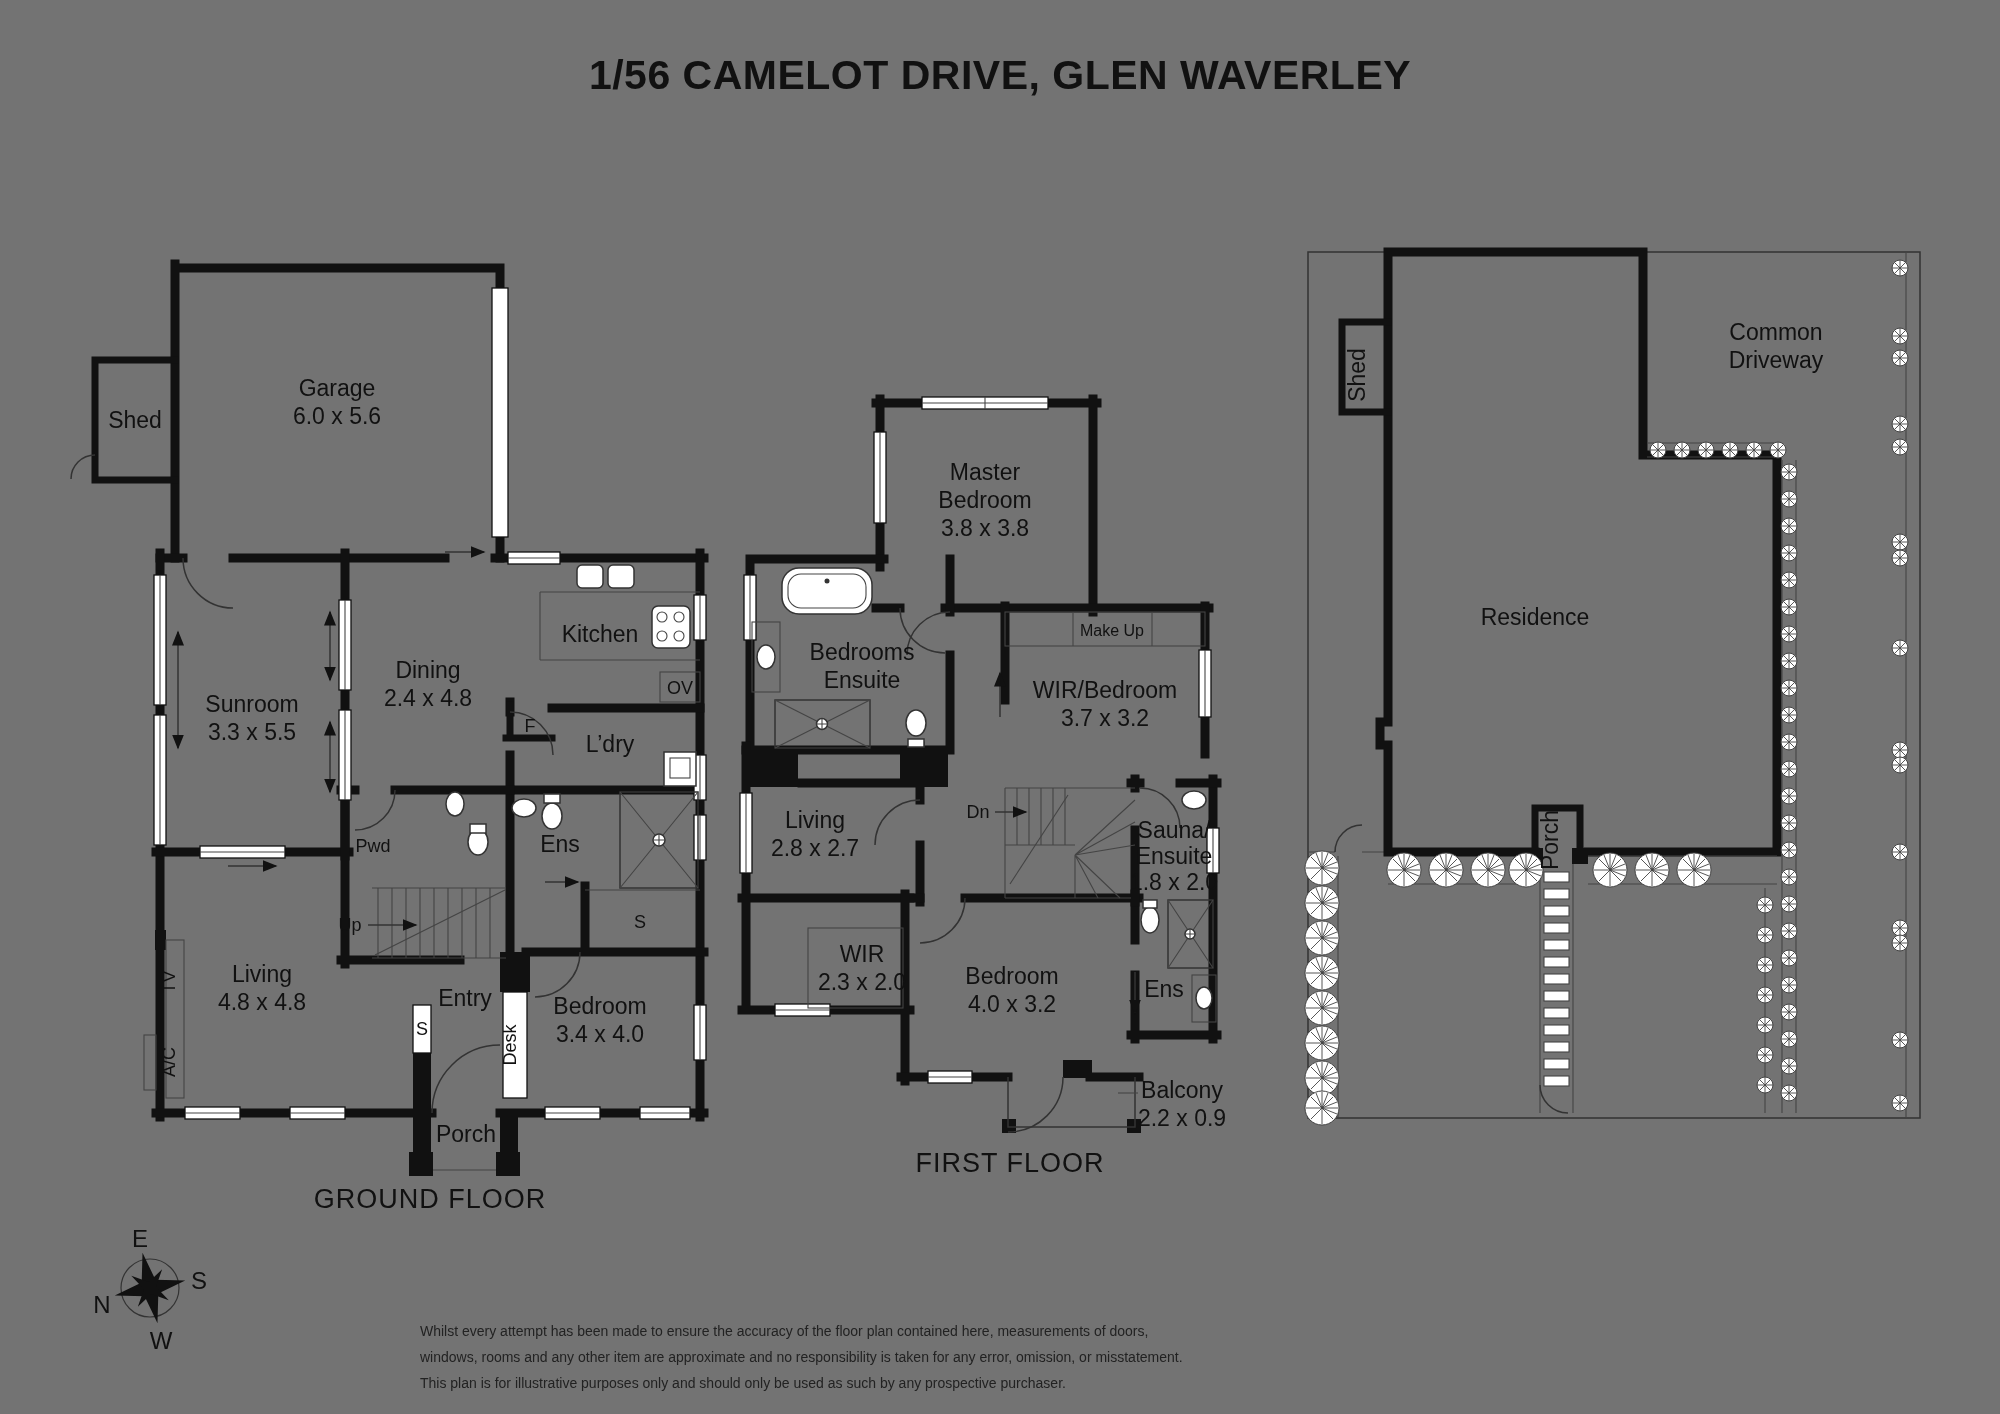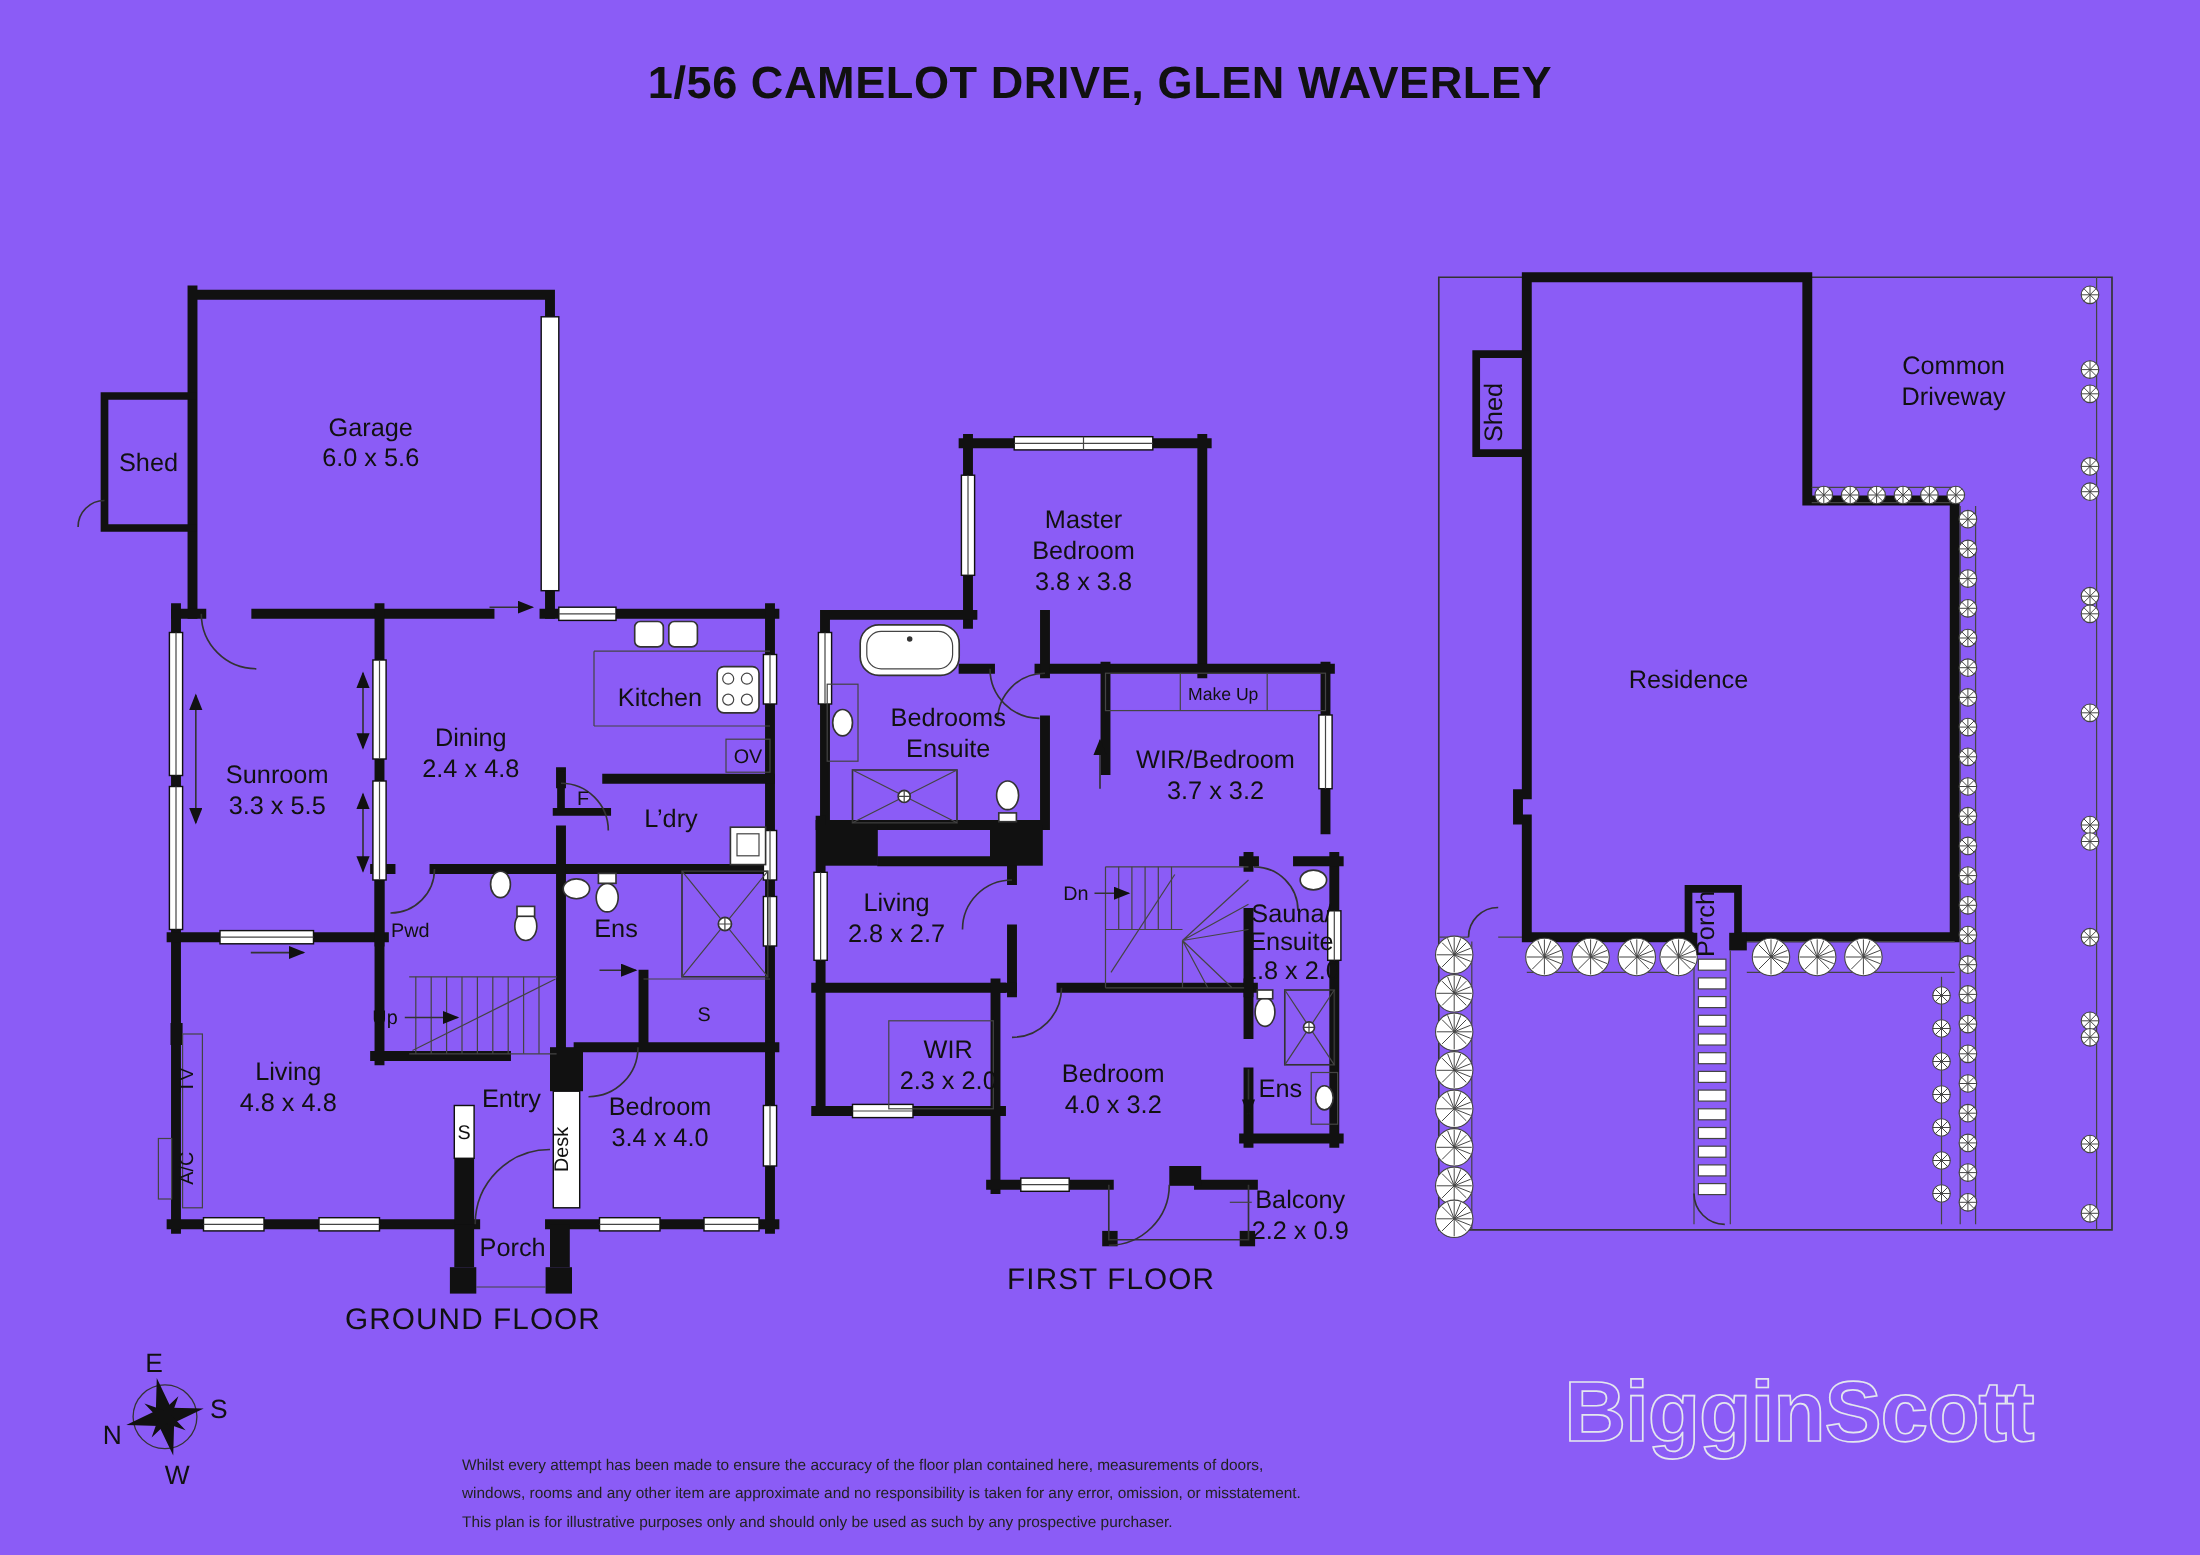--- a/index.html
+++ b/index.html
@@ -1,16 +1,16 @@
 <!DOCTYPE html>
 <html><head>
 <meta charset="utf-8">
 <style>
   html,body{margin:0;padding:0;background:#ffffff;}
-  .page{position:relative;width:2000px;height:1414px;background:#8b5cf6;overflow:hidden;
+  .page{position:relative;width:2000px;height:1414px;background:#737373;overflow:hidden;
         font-family:"Liberation Sans", sans-serif;}
   .title{position:absolute;top:52px;left:0;width:2000px;text-align:center;
          font-size:41px;font-weight:bold;letter-spacing:0.5px;color:#111;}
   .disclaimer{position:absolute;left:420px;top:1318px;width:1240px;
               font-size:14px;line-height:26px;color:#222;}
   .watermark{position:absolute;left:1422px;top:1238px;font-size:78px;font-weight:bold;
              letter-spacing:-1px;color:rgba(255,255,255,0.0);
              -webkit-text-stroke:1.5px #e4e7ee;}
   svg text{font-family:"Liberation Sans", sans-serif;fill:#111;}
   .room{font-size:23px;}
@@ -556,21 +556,20 @@
       </g>
       <g text-anchor="middle" font-size="24">
         <text x="140" y="1247">E</text>
         <text x="199" y="1289">S</text>
         <text x="102" y="1313">N</text>
         <text x="161" y="1349">W</text>
       </g>
     </g>
   </svg>
 
-  <div class="watermark">BigginScott</div>
 
   <div class="disclaimer">
     <div>Whilst every attempt has been made to ensure the accuracy of the floor plan contained here, measurements of doors,</div>
     <div>windows, rooms and any other item are approximate and no responsibility is taken for any error, omission, or misstatement.</div>
     <div>This plan is for illustrative purposes only and should only be used as such by any prospective purchaser.</div>
   </div>
 
 </div>
 
 </body></html>

